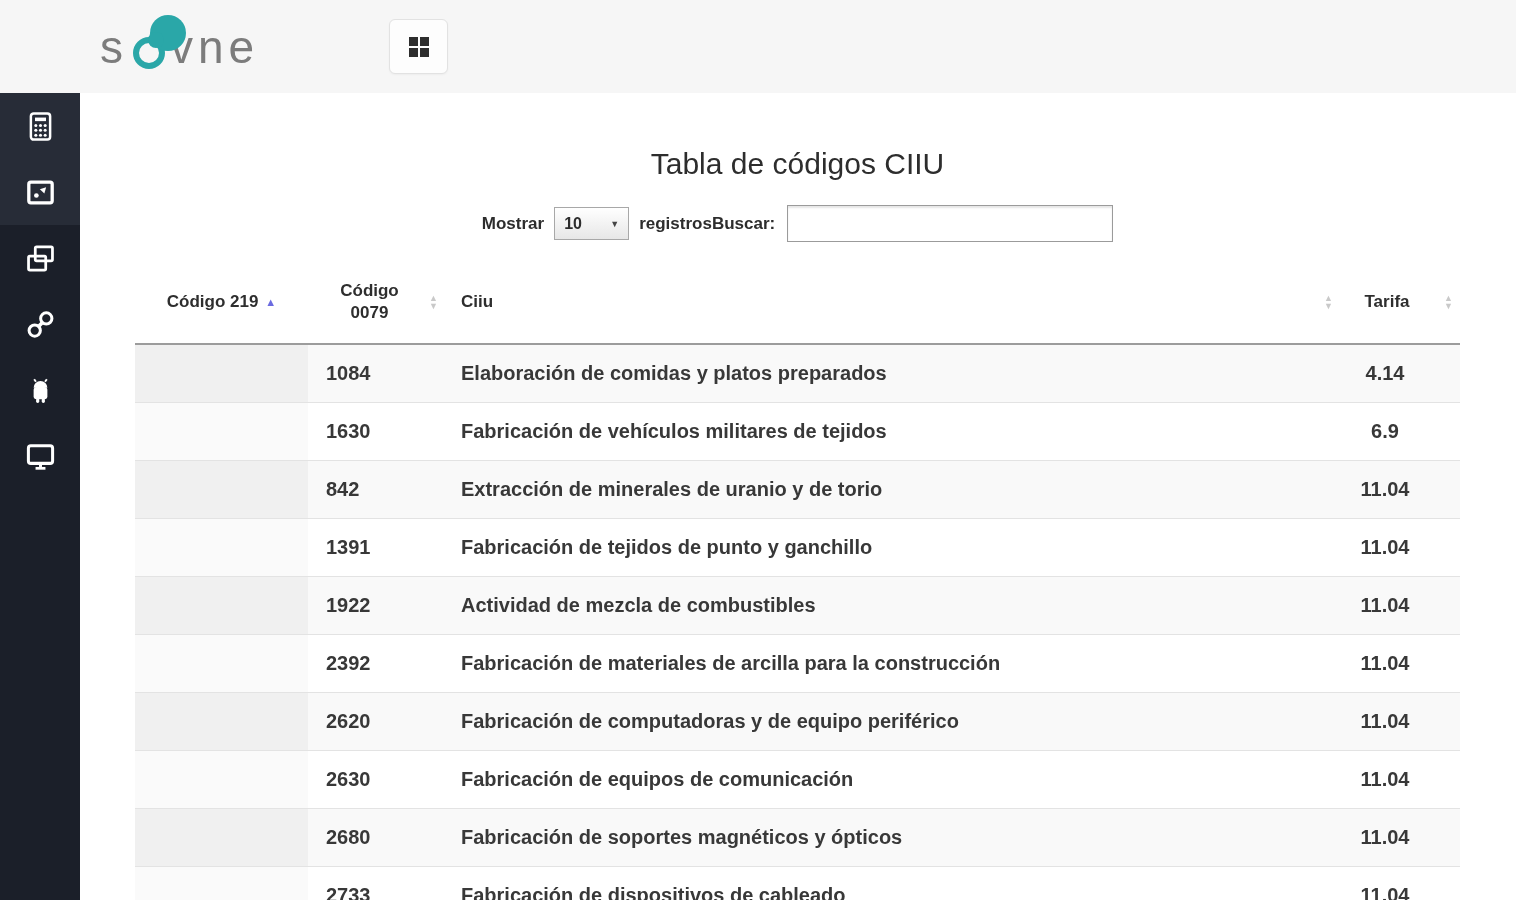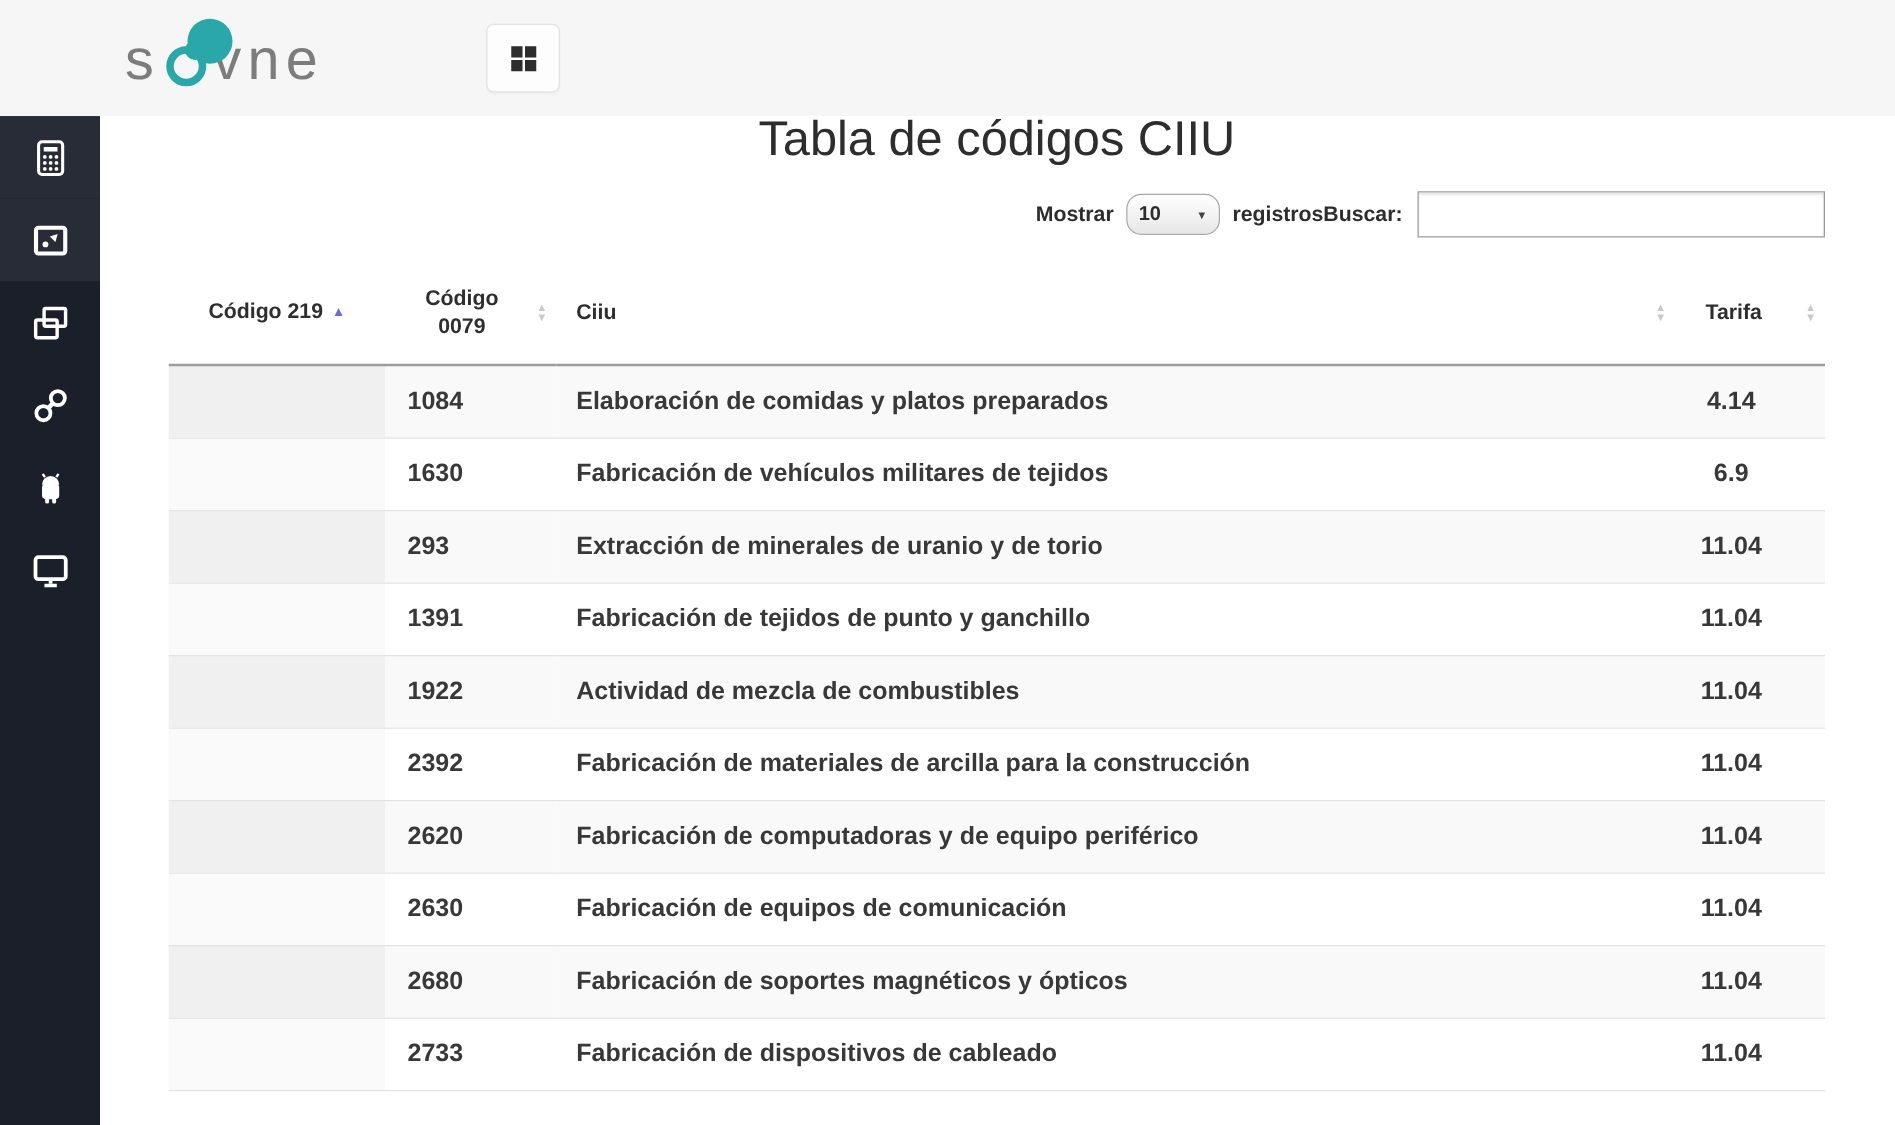--- a/index.html
+++ b/index.html
@@ -27,27 +27,27 @@
 
   
   .sidebar { position:absolute; top:93px; left:0; width:80px; height:807px; background:#1b1f29; }
   .side-item { width:80px; height:66px; display:flex; align-items:center; justify-content:center; cursor:pointer; }
   .side-item.active { background:#272c37; }
   .side-item svg { width:33px; height:33px; display:block; }
 
   
   .content { position:absolute; top:93px; left:80px; width:1436px; height:807px;
              background:#fff; padding:0 56px 0 55px; overflow:hidden; }
-  .page-title { text-align:center; font-size:39px; line-height:38px;
+  .page-title { margin-top:52px; text-align:center; font-size:30px; line-height:38px;
              font-weight:400; color:#2d2d2d; }
 
-  .controls { margin-top:22px; display:flex; justify-content:flex-end; align-items:center; height:37px; }
+  .controls { margin-top:22px; display:flex; justify-content:center; align-items:center; height:37px; }
   .length-control { display:flex; align-items:center; gap:10px; font-size:17px; font-weight:bold; color:#2d2d2d; }
   .select { display:inline-flex; align-items:center; justify-content:space-between;
-            width:75px; height:33px; padding:0 9px; border:1px solid #a8a8a8; border-radius:12px;
+            width:75px; height:33px; padding:0 9px; border:1px solid #a8a8a8; border-radius:0;
             background:linear-gradient(#ffffff,#e7e7e7); cursor:pointer;
             font-size:16px; font-weight:bold; color:#2d2d2d; }
   .sel-arrow { font-size:9px; color:#444; }
   .search-control { display:flex; align-items:center; gap:12px; font-size:17px; font-weight:bold; color:#2d2d2d; }
   .search-input { width:326px; height:37px; border:1px solid #9b9b9b; background:#fff;
             box-shadow:inset 0 2px 2px rgba(0,0,0,0.10); font-size:16px; padding:0 8px;
             font-family:"Liberation Sans", sans-serif; }
 
   
   table { width:1325px; margin-top:18px; border-collapse:collapse; table-layout:fixed; }
@@ -209,21 +209,21 @@
             <td class="cell-tarifa">4.14</td>
           </tr>
           <tr>
             <td class="cell-c219"></td>
             <td class="cell-c0079">1630</td>
             <td class="cell-ciiu">Fabricación de vehículos militares de tejidos</td>
             <td class="cell-tarifa">6.9</td>
           </tr>
           <tr>
             <td class="cell-c219"></td>
-            <td class="cell-c0079">293</td>
+            <td class="cell-c0079">842</td>
             <td class="cell-ciiu">Extracción de minerales de uranio y de torio</td>
             <td class="cell-tarifa">11.04</td>
           </tr>
           <tr>
             <td class="cell-c219"></td>
             <td class="cell-c0079">1391</td>
             <td class="cell-ciiu">Fabricación de tejidos de punto y ganchillo</td>
             <td class="cell-tarifa">11.04</td>
           </tr>
           <tr>

